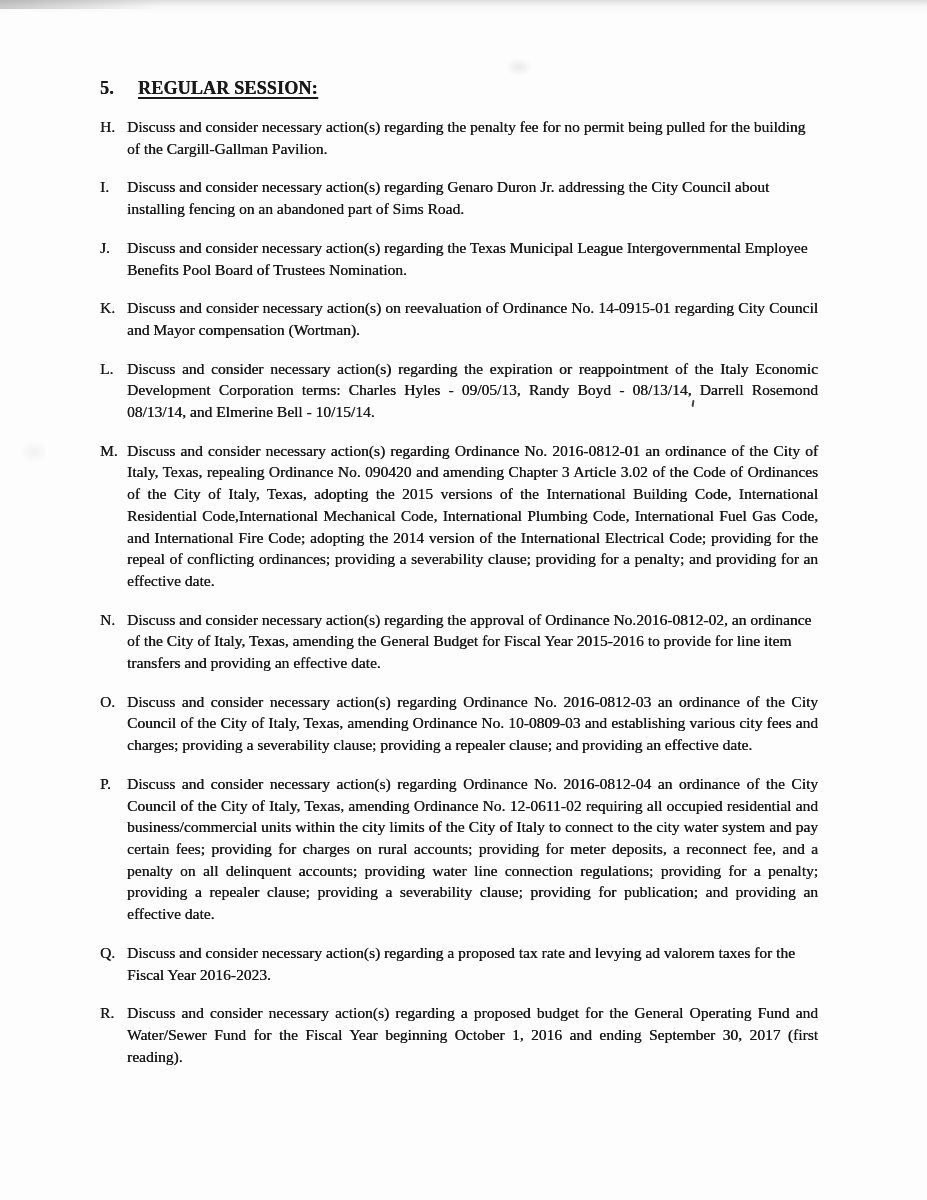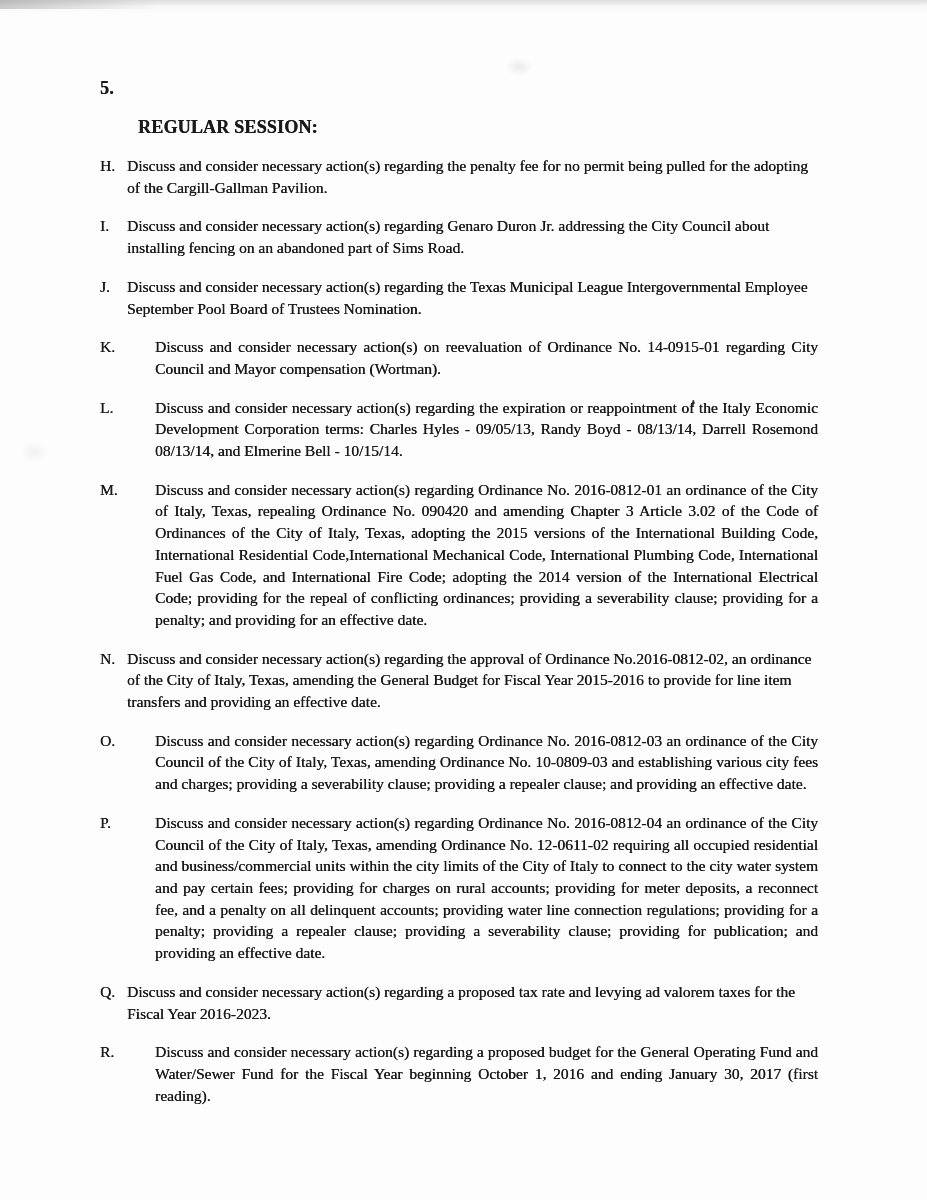--- a/index.html
+++ b/index.html
@@ -53,65 +53,65 @@
     display:flex;
     font-weight:bold;
     font-size:18px;
     line-height:24px;
     letter-spacing:0.2px;
     margin-bottom:16px;
     text-shadow:0.35px 0 0 currentColor;
   }
   .heading-num { width:38px; flex:none; }
   .heading-title {
+    text-decoration:underline;
     text-decoration-thickness:1.6px;
     text-underline-offset:3px;
-    margin-top:39px;
   }
   .item {
     display:flex;
     font-size:15.5px;
     line-height:21.7px;
     margin-bottom:17px;
     text-shadow:0.3px 0 0 currentColor;
   }
   .item .letter { width:27px; flex:none; }
   .item .text { flex:1; }
-  .item.justify .text { text-align:justify;margin-left:28px; }
+  .item.justify .text { text-align:justify; }
 </style>
 </head>
 <body>
 
 <div class="page">
   <div class="scan-top"></div>
   <div class="scan-corner"></div>
   <div class="smudge smudge-a"></div>
   <div class="smudge smudge-b"></div>
   <div class="tick"></div>
 
   <div class="content">
 
     <div class="heading-row">
       <span class="heading-num">5.</span>
       <span class="heading-title">REGULAR SESSION:</span>
     </div>
 
     <div class="item">
       <span class="letter">H.</span>
-      <span class="text">Discuss and consider necessary action(s) regarding the penalty fee for no permit being pulled for the adopting of the Cargill-Gallman Pavilion.</span>
+      <span class="text">Discuss and consider necessary action(s) regarding the penalty fee for no permit being pulled for the building of the Cargill-Gallman Pavilion.</span>
     </div>
 
     <div class="item">
       <span class="letter">I.</span>
       <span class="text">Discuss and consider necessary action(s) regarding Genaro Duron Jr. addressing the City Council about installing fencing on an abandoned part of Sims Road.</span>
     </div>
 
     <div class="item">
       <span class="letter">J.</span>
-      <span class="text">Discuss and consider necessary action(s) regarding the Texas Municipal League Intergovernmental Employee September Pool Board of Trustees Nomination.</span>
+      <span class="text">Discuss and consider necessary action(s) regarding the Texas Municipal League Intergovernmental Employee Benefits Pool Board of Trustees Nomination.</span>
     </div>
 
     <div class="item justify">
       <span class="letter">K.</span>
       <span class="text">Discuss and consider necessary action(s) on reevaluation of Ordinance No. 14-0915-01 regarding City Council and Mayor compensation (Wortman).</span>
     </div>
 
     <div class="item justify">
       <span class="letter">L.</span>
       <span class="text">Discuss and consider necessary action(s) regarding the expiration or reappointment of the Italy Economic Development Corporation terms: Charles Hyles - 09/05/13, Randy Boyd - 08/13/14, Darrell Rosemond 08/13/14, and Elmerine Bell - 10/15/14.</span>
@@ -137,17 +137,17 @@
       <span class="text">Discuss and consider necessary action(s) regarding Ordinance No. 2016-0812-04 an ordinance of the City Council of the City of Italy, Texas, amending Ordinance No. 12-0611-02 requiring all occupied residential and business/commercial units within the city limits of the City of Italy to connect to the city water system and pay certain fees; providing for charges on rural accounts; providing for meter deposits, a reconnect fee, and a penalty on all delinquent accounts; providing water line connection regulations; providing for a penalty; providing a repealer clause; providing a severability clause; providing for publication; and providing an effective date.</span>
     </div>
 
     <div class="item">
       <span class="letter">Q.</span>
       <span class="text">Discuss and consider necessary action(s) regarding a proposed tax rate and levying ad valorem taxes for the Fiscal Year 2016-2023.</span>
     </div>
 
     <div class="item justify">
       <span class="letter">R.</span>
-      <span class="text">Discuss and consider necessary action(s) regarding a proposed budget for the General Operating Fund and Water/Sewer Fund for the Fiscal Year beginning October 1, 2016 and ending January 30, 2017 (first reading).</span>
+      <span class="text">Discuss and consider necessary action(s) regarding a proposed budget for the General Operating Fund and Water/Sewer Fund for the Fiscal Year beginning October 1, 2016 and ending September 30, 2017 (first reading).</span>
     </div>
 
   </div>
 </div>
 
 </body></html>

